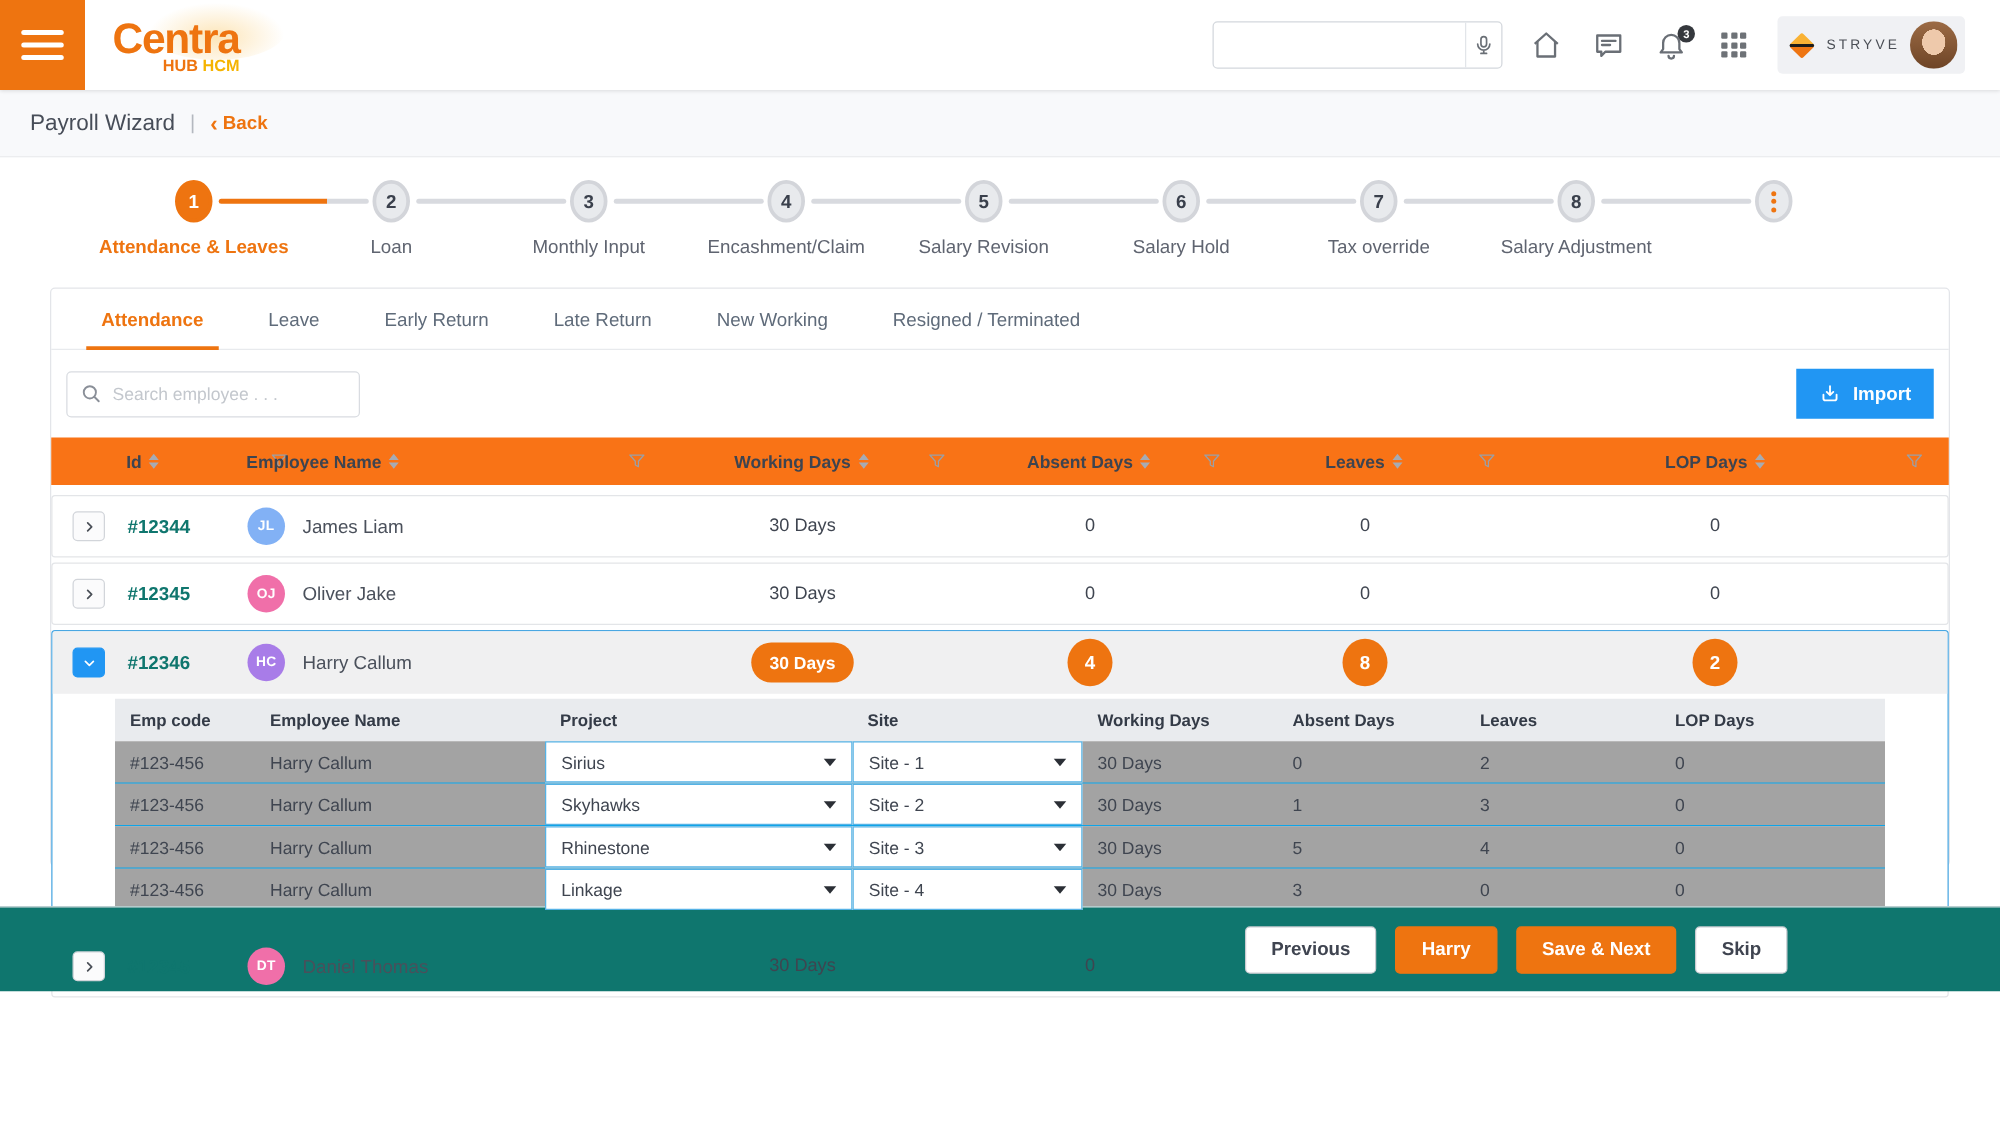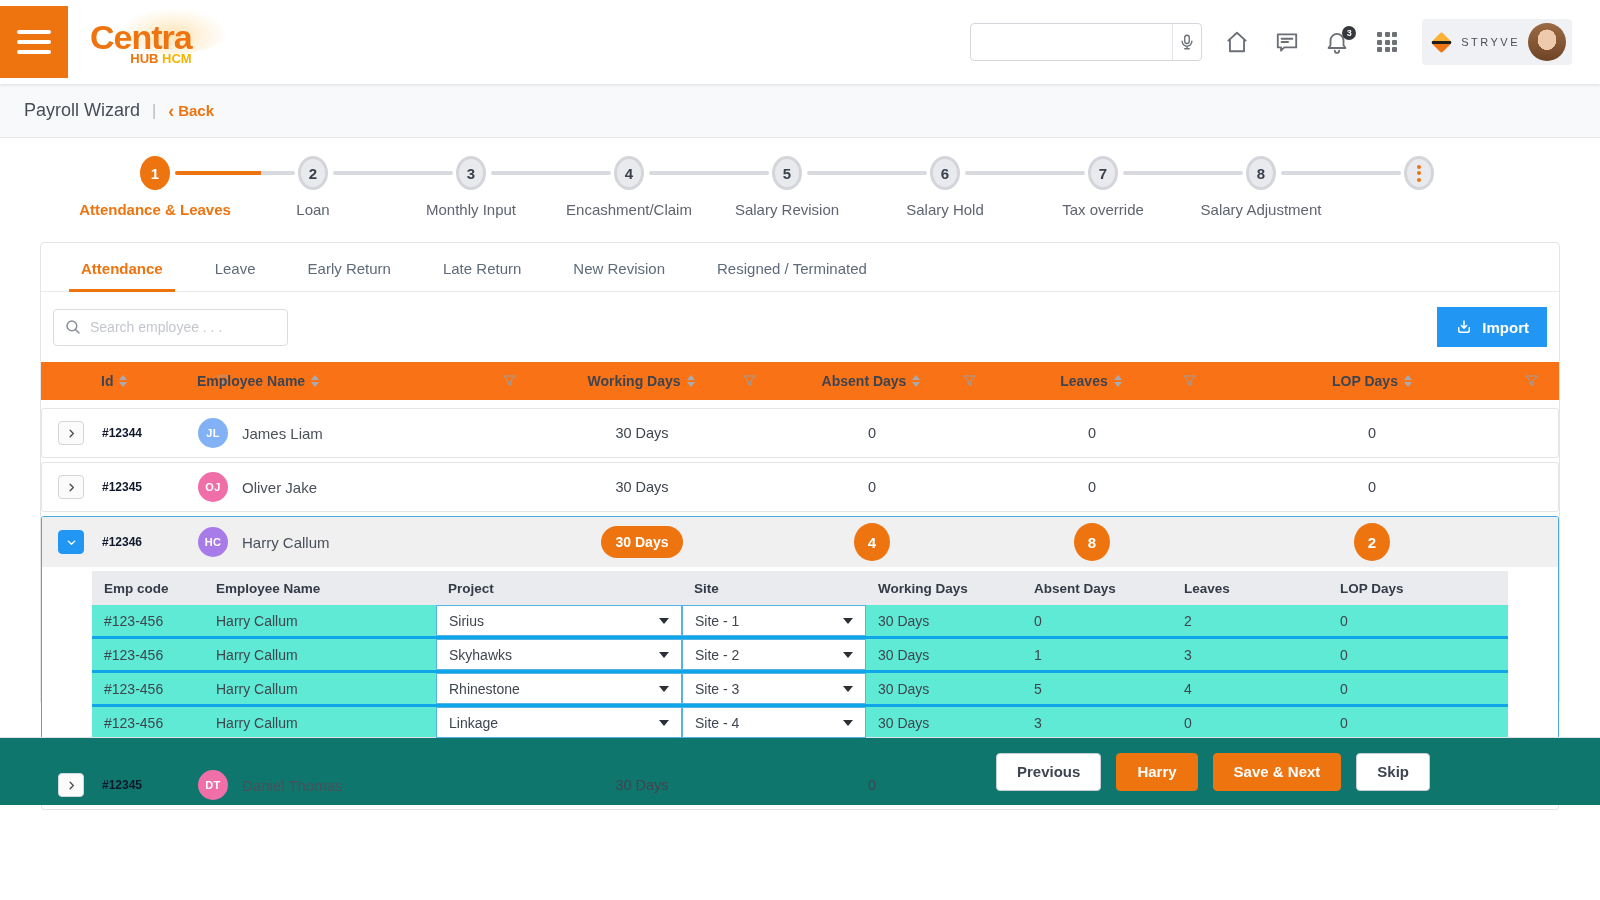--- a/index.html
+++ b/index.html
@@ -1,20 +1,20 @@
 <!DOCTYPE html>
 <html><head>
 <meta charset="utf-8">
 <style>
   * { margin:0; padding:0; box-sizing:border-box; }
   html,body { width:1600px; height:900px; overflow:hidden; background:#fff;
     font-family:"Liberation Sans", sans-serif; color:#3f4550; }
 
   
-  .topbar { height:84px; background:#fff; display:flex; align-items:center;
+  .topbar { height:72px; background:#fff; display:flex; align-items:center;
     box-shadow:0 1px 3px rgba(0,0,0,.12); position:relative; z-index:5; }
   .hamburger { width:68px; height:72px; background:#ee7410; border:none; cursor:pointer;
     display:flex; flex-direction:column; justify-content:center; align-items:center; gap:6px; }
   .hamburger i { display:block; width:34px; height:4px; background:#fff; border-radius:2px; }
   .logo { margin-left:22px; position:relative; line-height:1; }
   .logo .cloud { position:absolute; left:28px; top:-12px; width:110px; height:46px;
     background:radial-gradient(ellipse at 50% 60%, rgba(247,180,50,.35), rgba(247,180,50,0) 70%);
     border-radius:50%; }
   .logo .brand { font-size:34px; font-weight:bold; color:#ee7410; letter-spacing:-1px; position:relative; }
   .logo .sub { text-align:right; font-size:13px; font-weight:bold; margin-top:-2px; position:relative; }
@@ -101,40 +101,40 @@
     background:none; border:none; cursor:pointer; display:flex; }
   .funnel.spill { right:-34px; }
 
   .rows { padding:8px 0 0; }
   .trow { display:grid; grid-template-columns:44px 96px 324px 240px 220px 220px 1fr;
     align-items:center; height:50px; margin:0 0 4px; padding:0 16px;
     border:1px solid #e3e5e8; border-radius:3px; background:#fff; }
   .expand-btn { width:26px; height:24px; border:1px solid #d2d5da; border-radius:4px;
     background:#fbfbfc; cursor:pointer; display:flex; align-items:center; justify-content:center; }
   .expand-btn.open { background:#2196f3; border-color:#2196f3; }
-  .cell-id { font-size:12px; font-weight:bold; color:#0f172a; }
+  .cell-id { font-size:15px; font-weight:bold; color:#0f766e; }
   .cell-name { display:flex; align-items:center; gap:14px; font-size:15px; color:#4a505b; }
   .avatar { width:30px; height:30px; border-radius:50%; color:#fff; font-size:11px; font-weight:bold;
     display:flex; align-items:center; justify-content:center; letter-spacing:.3px; }
   .av-blue { background:#82b1f5; } .av-pink { background:#f06fa9; } .av-purple { background:#a87ce8; }
   .cell-num { text-align:center; font-size:14.5px; color:#3f4550; }
 
   .exp-group { border:1px solid #4aa7e2; border-radius:3px; margin:0 0 4px; background:#fff; overflow:hidden; }
   .exp-group .trow { border:none; border-radius:0; background:#f0f0f1; margin:0; }
   .pill { display:inline-block; background:#ee7410; color:#fff; font-size:14px; font-weight:bold;
     padding:8px 15px; border-radius:18px; }
   .ocircle { display:inline-flex; width:36px; height:38px; border-radius:50%; background:#ee7410;
     color:#fff; font-size:15px; font-weight:bold; align-items:center; justify-content:center; }
 
   .subtable { margin:4px 50px 14px; }
   .sub-head, .sub-row { display:grid;
     grid-template-columns:112px 232px 246px 184px 156px 150px 156px 1fr; align-items:stretch; }
   .sub-head { background:#e9ebee; height:34px; font-size:13.5px; font-weight:bold; color:#343b47; }
   .sub-head > div { display:flex; align-items:center; padding-left:12px; }
-  .sub-row { height:34px; border-bottom:3px solid #0ea5e9; font-size:14px; color:#3f4550; background:#5eead4; }
+  .sub-row { height:34px; border-bottom:1px solid #0ea5e9; font-size:14px; color:#3f4550; background:#a3a3a3; }
   .sub-row > div { display:flex; align-items:center; padding-left:12px; }
   .sub-row .ddcell { padding:0; }
   .dd { flex:1; height:100%; border:1px solid #55b2e5; background:#fff; display:flex;
     align-items:center; justify-content:space-between; padding:0 12px; cursor:pointer; }
   .dd .caret { width:0; height:0; border-left:5px solid transparent; border-right:5px solid transparent;
     border-top:6px solid #2b2f36; }
 
   
   .footer-bar { margin-top:32px; height:68px; background:#0f766e; border-top:1px solid #dfe2e6;
     display:flex; align-items:center; justify-content:flex-end; gap:15px; padding-right:170px; }
@@ -265,21 +265,21 @@
   </div>
 </div>
 
 <div class="card">
 
   <div class="tabs">
     <button class="tab active">Attendance</button>
     <button class="tab">Leave</button>
     <button class="tab">Early Return</button>
     <button class="tab">Late Return</button>
-    <button class="tab">New Revision</button>
+    <button class="tab">New Working</button>
     <button class="tab">Resigned / Terminated</button>
   </div>
 
   <div class="toolbar">
     <div class="emp-search">
       <svg width="18" height="18" viewBox="0 0 24 24" fill="none" stroke="#8a8f98" stroke-width="2" stroke-linecap="round">
         <circle cx="10.5" cy="10.5" r="6.5"></circle>
           <path d="m15.5 15.5 4.5 4.5"></path>
       </svg>
       <input type="text" placeholder="Search employee . . ." style="">

